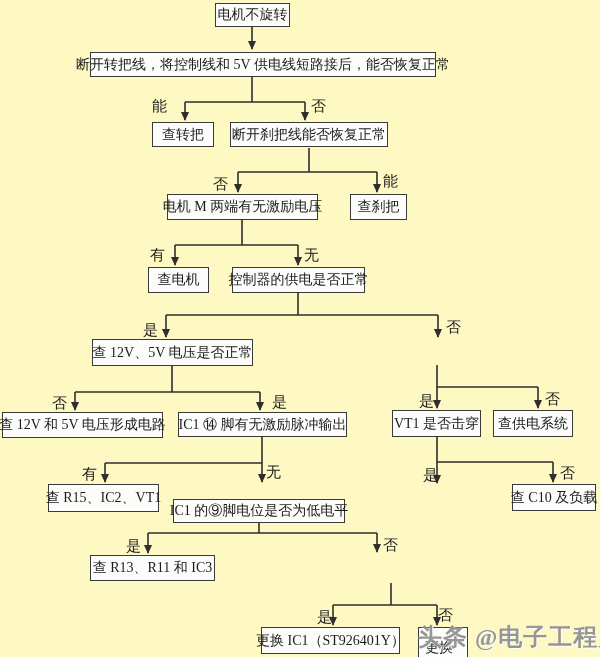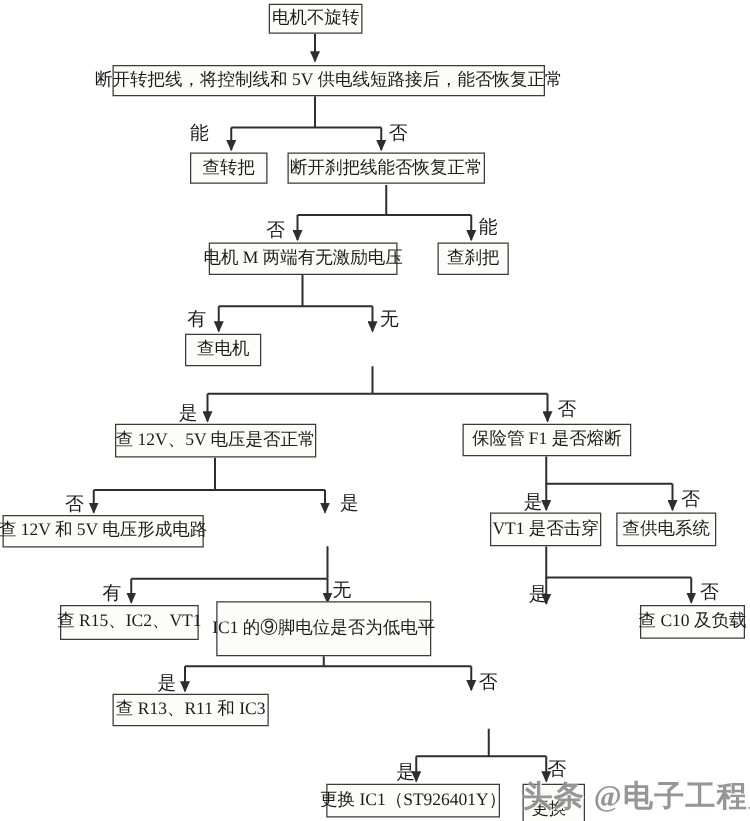--- a/index.html
+++ b/index.html
@@ -1,19 +1,19 @@
 <!DOCTYPE html>
 <html><head>
 <meta charset="utf-8">
 <style>
   html,body{margin:0;padding:0;background:#e8e8e8;}
   #canvas{
     position:relative;
     width:600px;height:657px;
-    background:#ffffff;
+    background:#fef9c3;
     font-family:"Liberation Serif","DejaVu Serif",serif;
     color:#1b1b1b;
     overflow:hidden;
   }
   .node{
     position:absolute;
     box-sizing:border-box;
     border:1.5px solid #3a3a3a;
     background:#fcfcfb;
     display:flex;align-items:center;justify-content:center;
@@ -101,27 +101,28 @@
     </g>
   </svg>
 
   <div class="node" style="left:215px;top:3px;width:75px;height:24px">电机不旋转</div>
   <div class="node" style="left:90px;top:52px;width:346px;height:25px">断开转把线，将控制线和 5V 供电线短路接后，能否恢复正常</div>
   <div class="node" style="left:152px;top:122px;width:62px;height:25px">查转把</div>
   <div class="node" style="left:167px;top:194px;width:151px;height:26px">电机 M 两端有无激励电压</div>
   <div class="node" style="left:230px;top:122px;width:158px;height:25px">断开刹把线能否恢复正常</div>
   <div class="node" style="left:350px;top:194px;width:57px;height:26px">查刹把</div>
   <div class="node" style="left:148px;top:267px;width:61px;height:26px">查电机</div>
+  <div class="node" style="left:232px;top:267px;width:133px;height:26px">控制器的供电是否正常</div>
   <div class="node" style="left:92px;top:339px;width:161px;height:27px">查 12V、5V 电压是否正常</div>
-  <div class="node" style="left:370px;top:339px;width:135px;height:26px">保险管 F1 是否熔断</div>
   <div class="node" style="left:2px;top:412px;width:161px;height:26px">查 12V 和 5V 电压形成电路</div>
+  <div class="node" style="left:178px;top:412px;width:169px;height:25px">IC1 ⑭ 脚有无激励脉冲输出</div>
   <div class="node" style="left:392px;top:410px;width:89px;height:27px">VT1 是否击穿</div>
   <div class="node" style="left:493px;top:410px;width:80px;height:27px">查供电系统</div>
   <div class="node" style="left:48px;top:484px;width:111px;height:28px">查 R15、IC2、VT1</div>
-  <div class="node" style="left:173px;top:481px;width:172px;height:44px">IC1 的⑨脚电位是否为低电平</div>
+  <div class="node" style="left:173px;top:499px;width:172px;height:24px">IC1 的⑨脚电位是否为低电平</div>
   <div class="node" style="left:512px;top:484px;width:84px;height:27px">查 C10 及负载</div>
   <div class="node" style="left:90px;top:555px;width:125px;height:26px">查 R13、R11 和 IC3</div>
   <div class="node" style="left:261px;top:627px;width:139px;height:27px">更换 IC1（ST926401Y）</div>
   <div class="node" style="left:418px;top:627px;width:50px;height:42px;justify-content:flex-start;padding-left:6px">更换</div>
 
   <span class="elabel" style="left:152px;top:97px">能</span>
   <span class="elabel" style="left:311px;top:97px">否</span>
   <span class="elabel" style="left:213px;top:175px">否</span>
   <span class="elabel" style="left:383px;top:172px">能</span>
   <span class="elabel" style="left:150px;top:246px">有</span>

